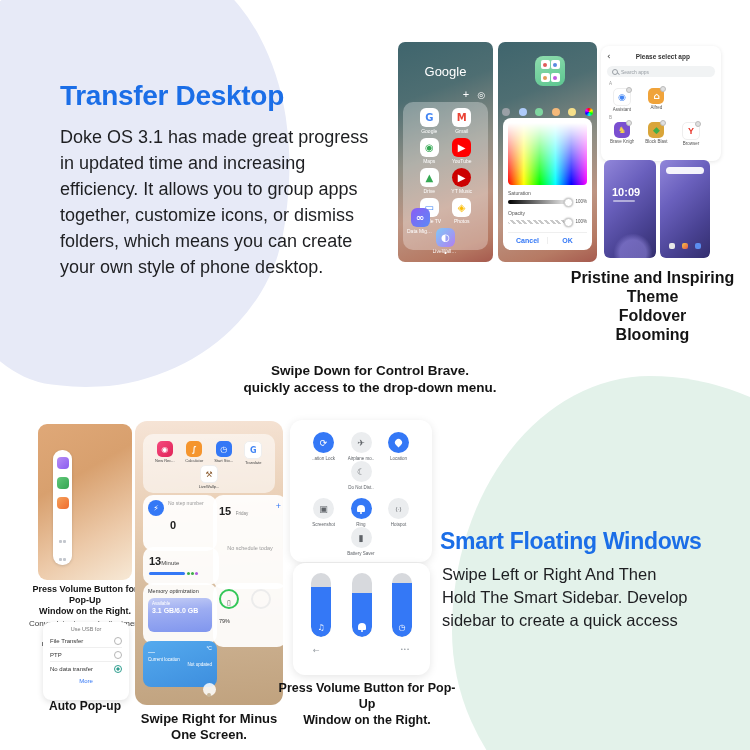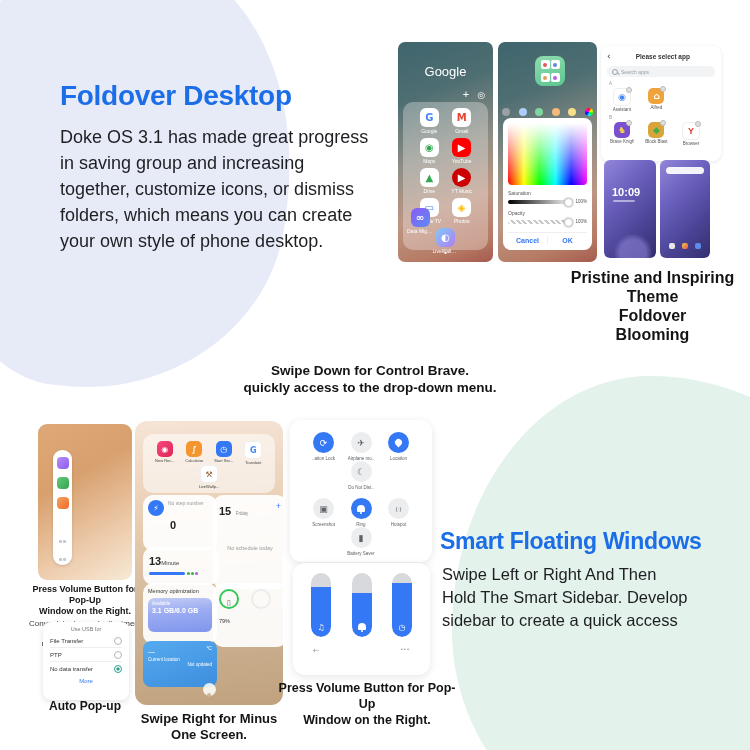--- a/index.html
+++ b/index.html
@@ -60,24 +60,25 @@
   .dot{display:inline-block;border-radius:50%;}
 </style>
 </head>
 <body>
 
 <div id="canvas">
 
   <div class="abs blob-lav"></div>
   <div class="abs blob-mint"></div>
 
-  <div class="abs h-blue" style="left:60px;top:80px;font-size:28px;">Foldover Desktop</div>
+  <div class="abs h-blue" style="left:60px;top:80px;font-size:28px;">Transfer Desktop</div>
   <div class="abs body-txt" style="left:60px;top:124px;width:340px;font-size:18px;line-height:26px;">
     <div>Doke OS 3.1 has made great progress</div>
-      <div>in saving group and increasing</div>
+      <div>in updated time and increasing</div>
+    <div>efficiency. It allows you to group apps</div>
       <div>together, customize icons, or dismiss</div>
     <div>folders, which means you can create</div>
       <div>your own style of phone desktop.</div>
   </div>
 
   <div class="abs phone-grad" style="left:398px;top:42px;width:95px;height:220px;">
     <div style="text-align:center;margin-top:22px;color:#fff;font-size:13px;">Google</div>
     <div style="position:absolute;right:8px;top:46px;color:#fff;font-size:11px;">
       <span>+</span>
       <span class="sym" style="margin-left:5px;font-size:9px;">◎</span>

